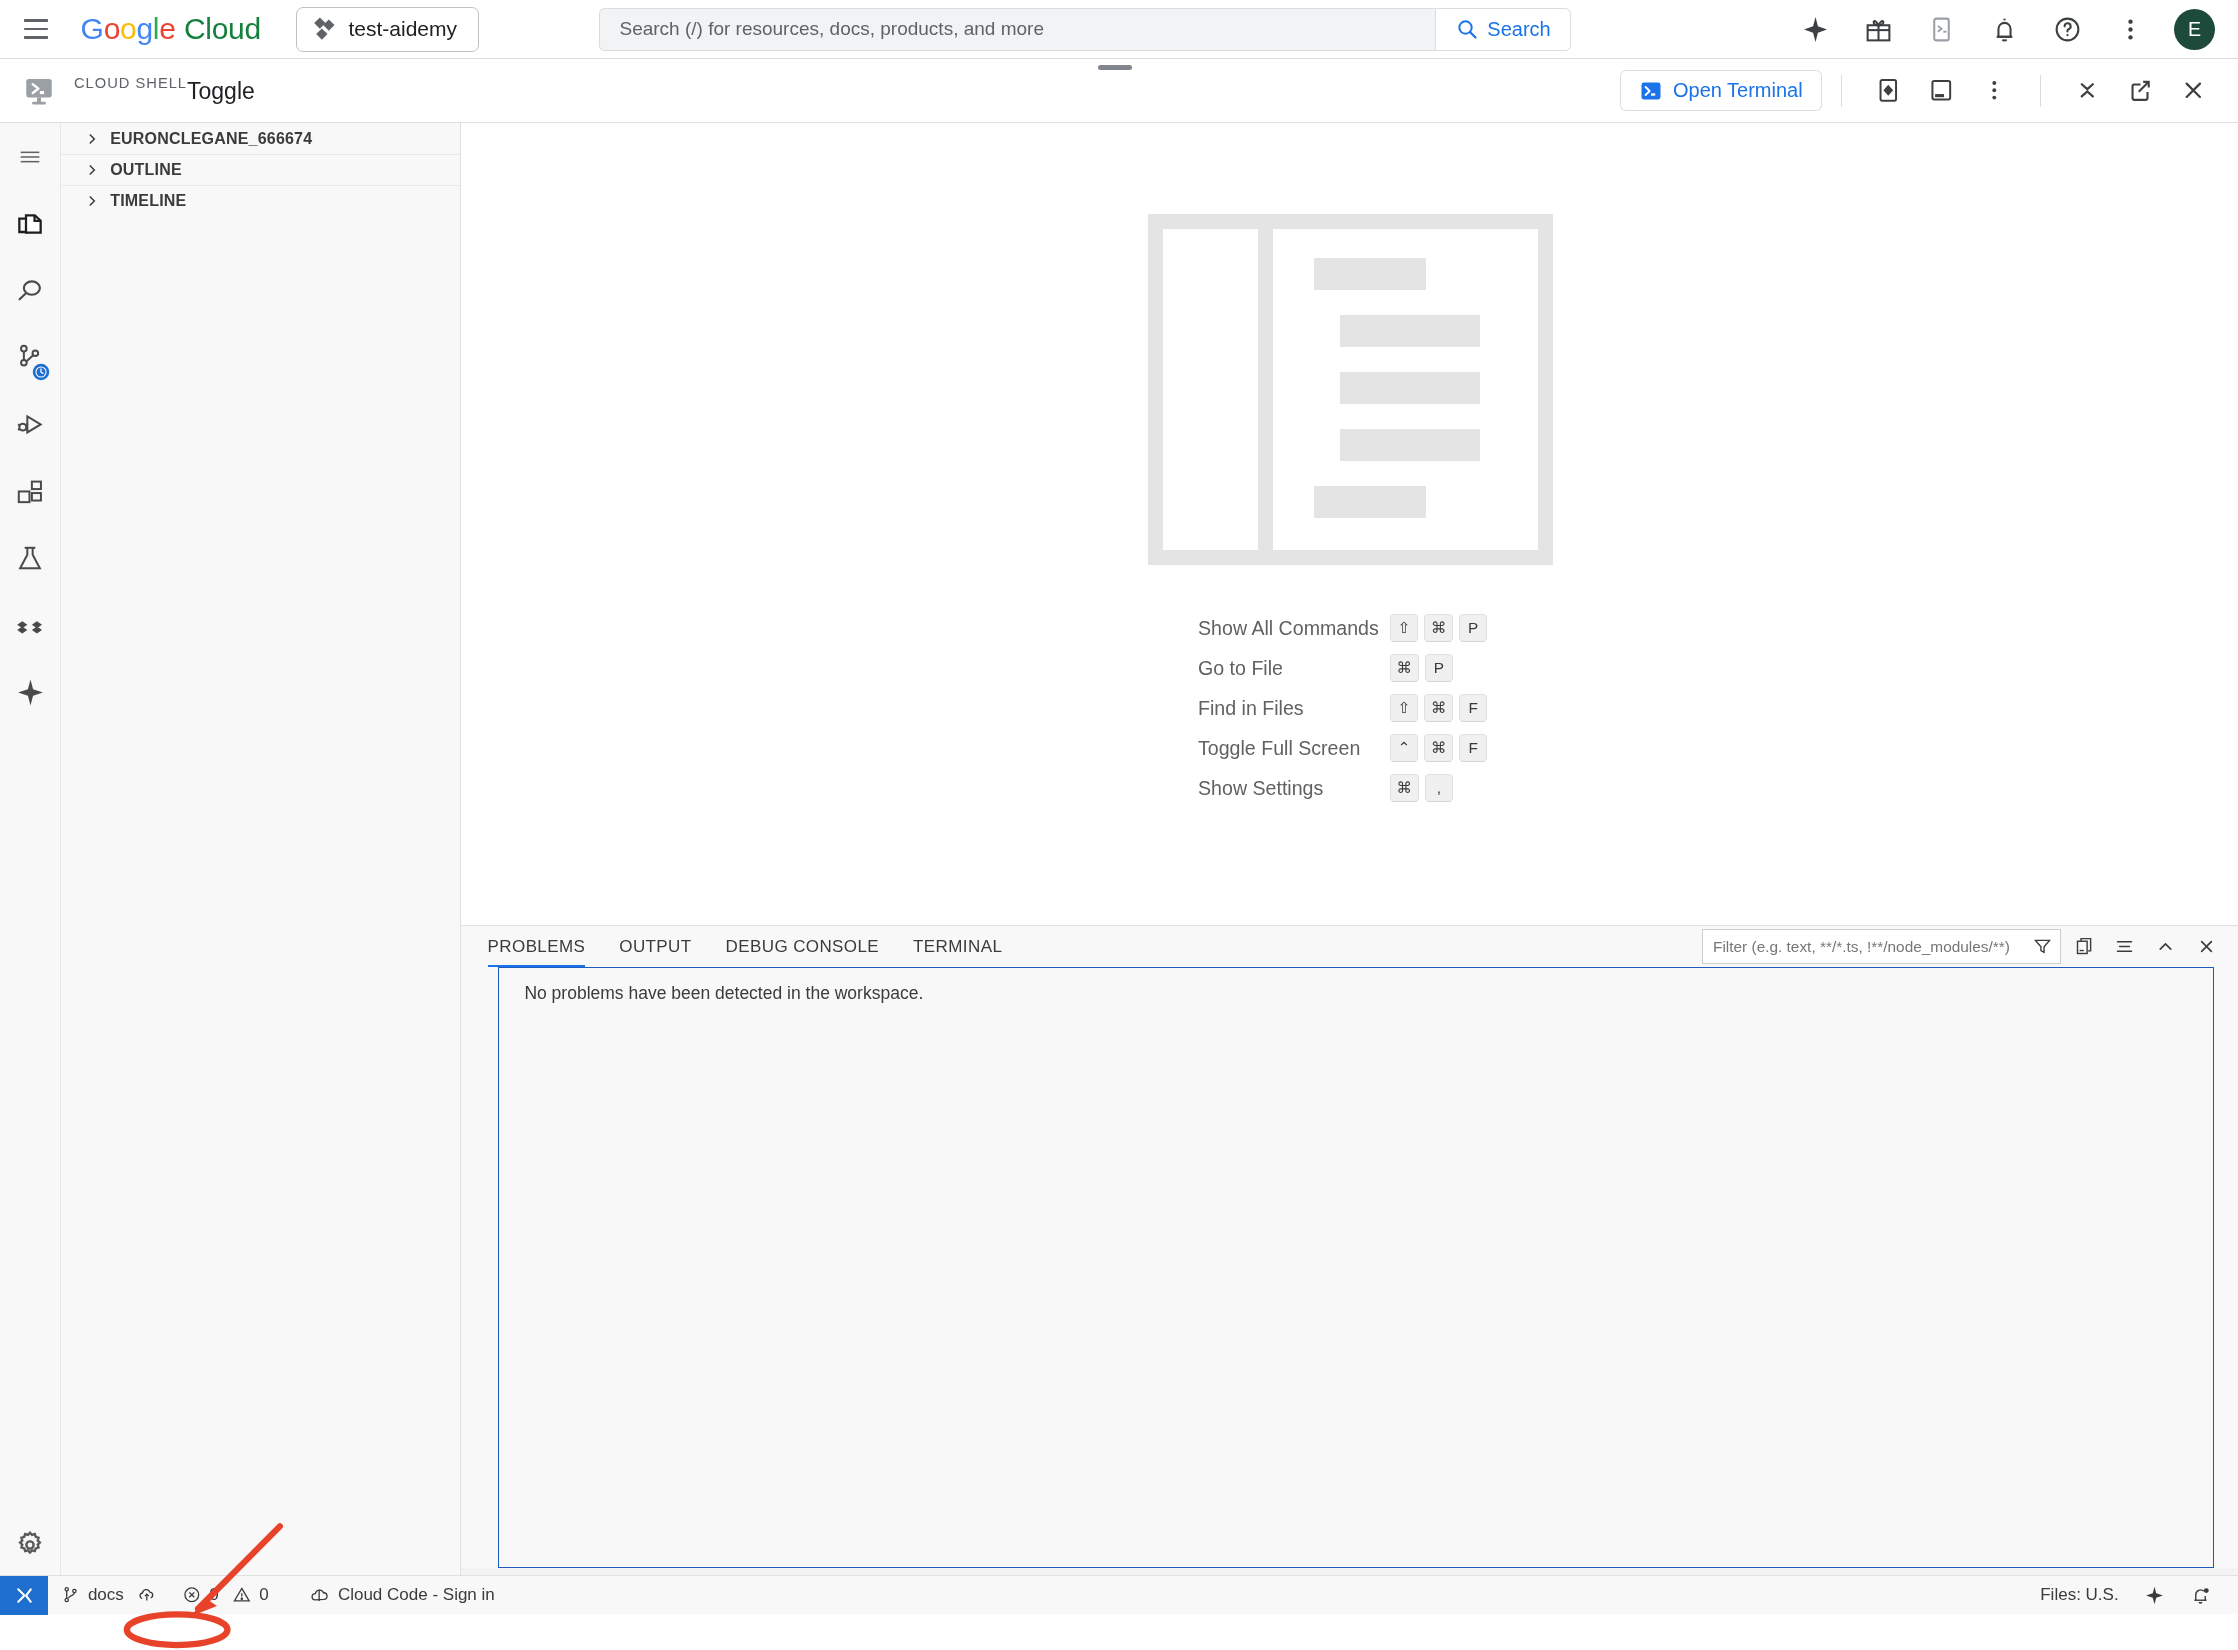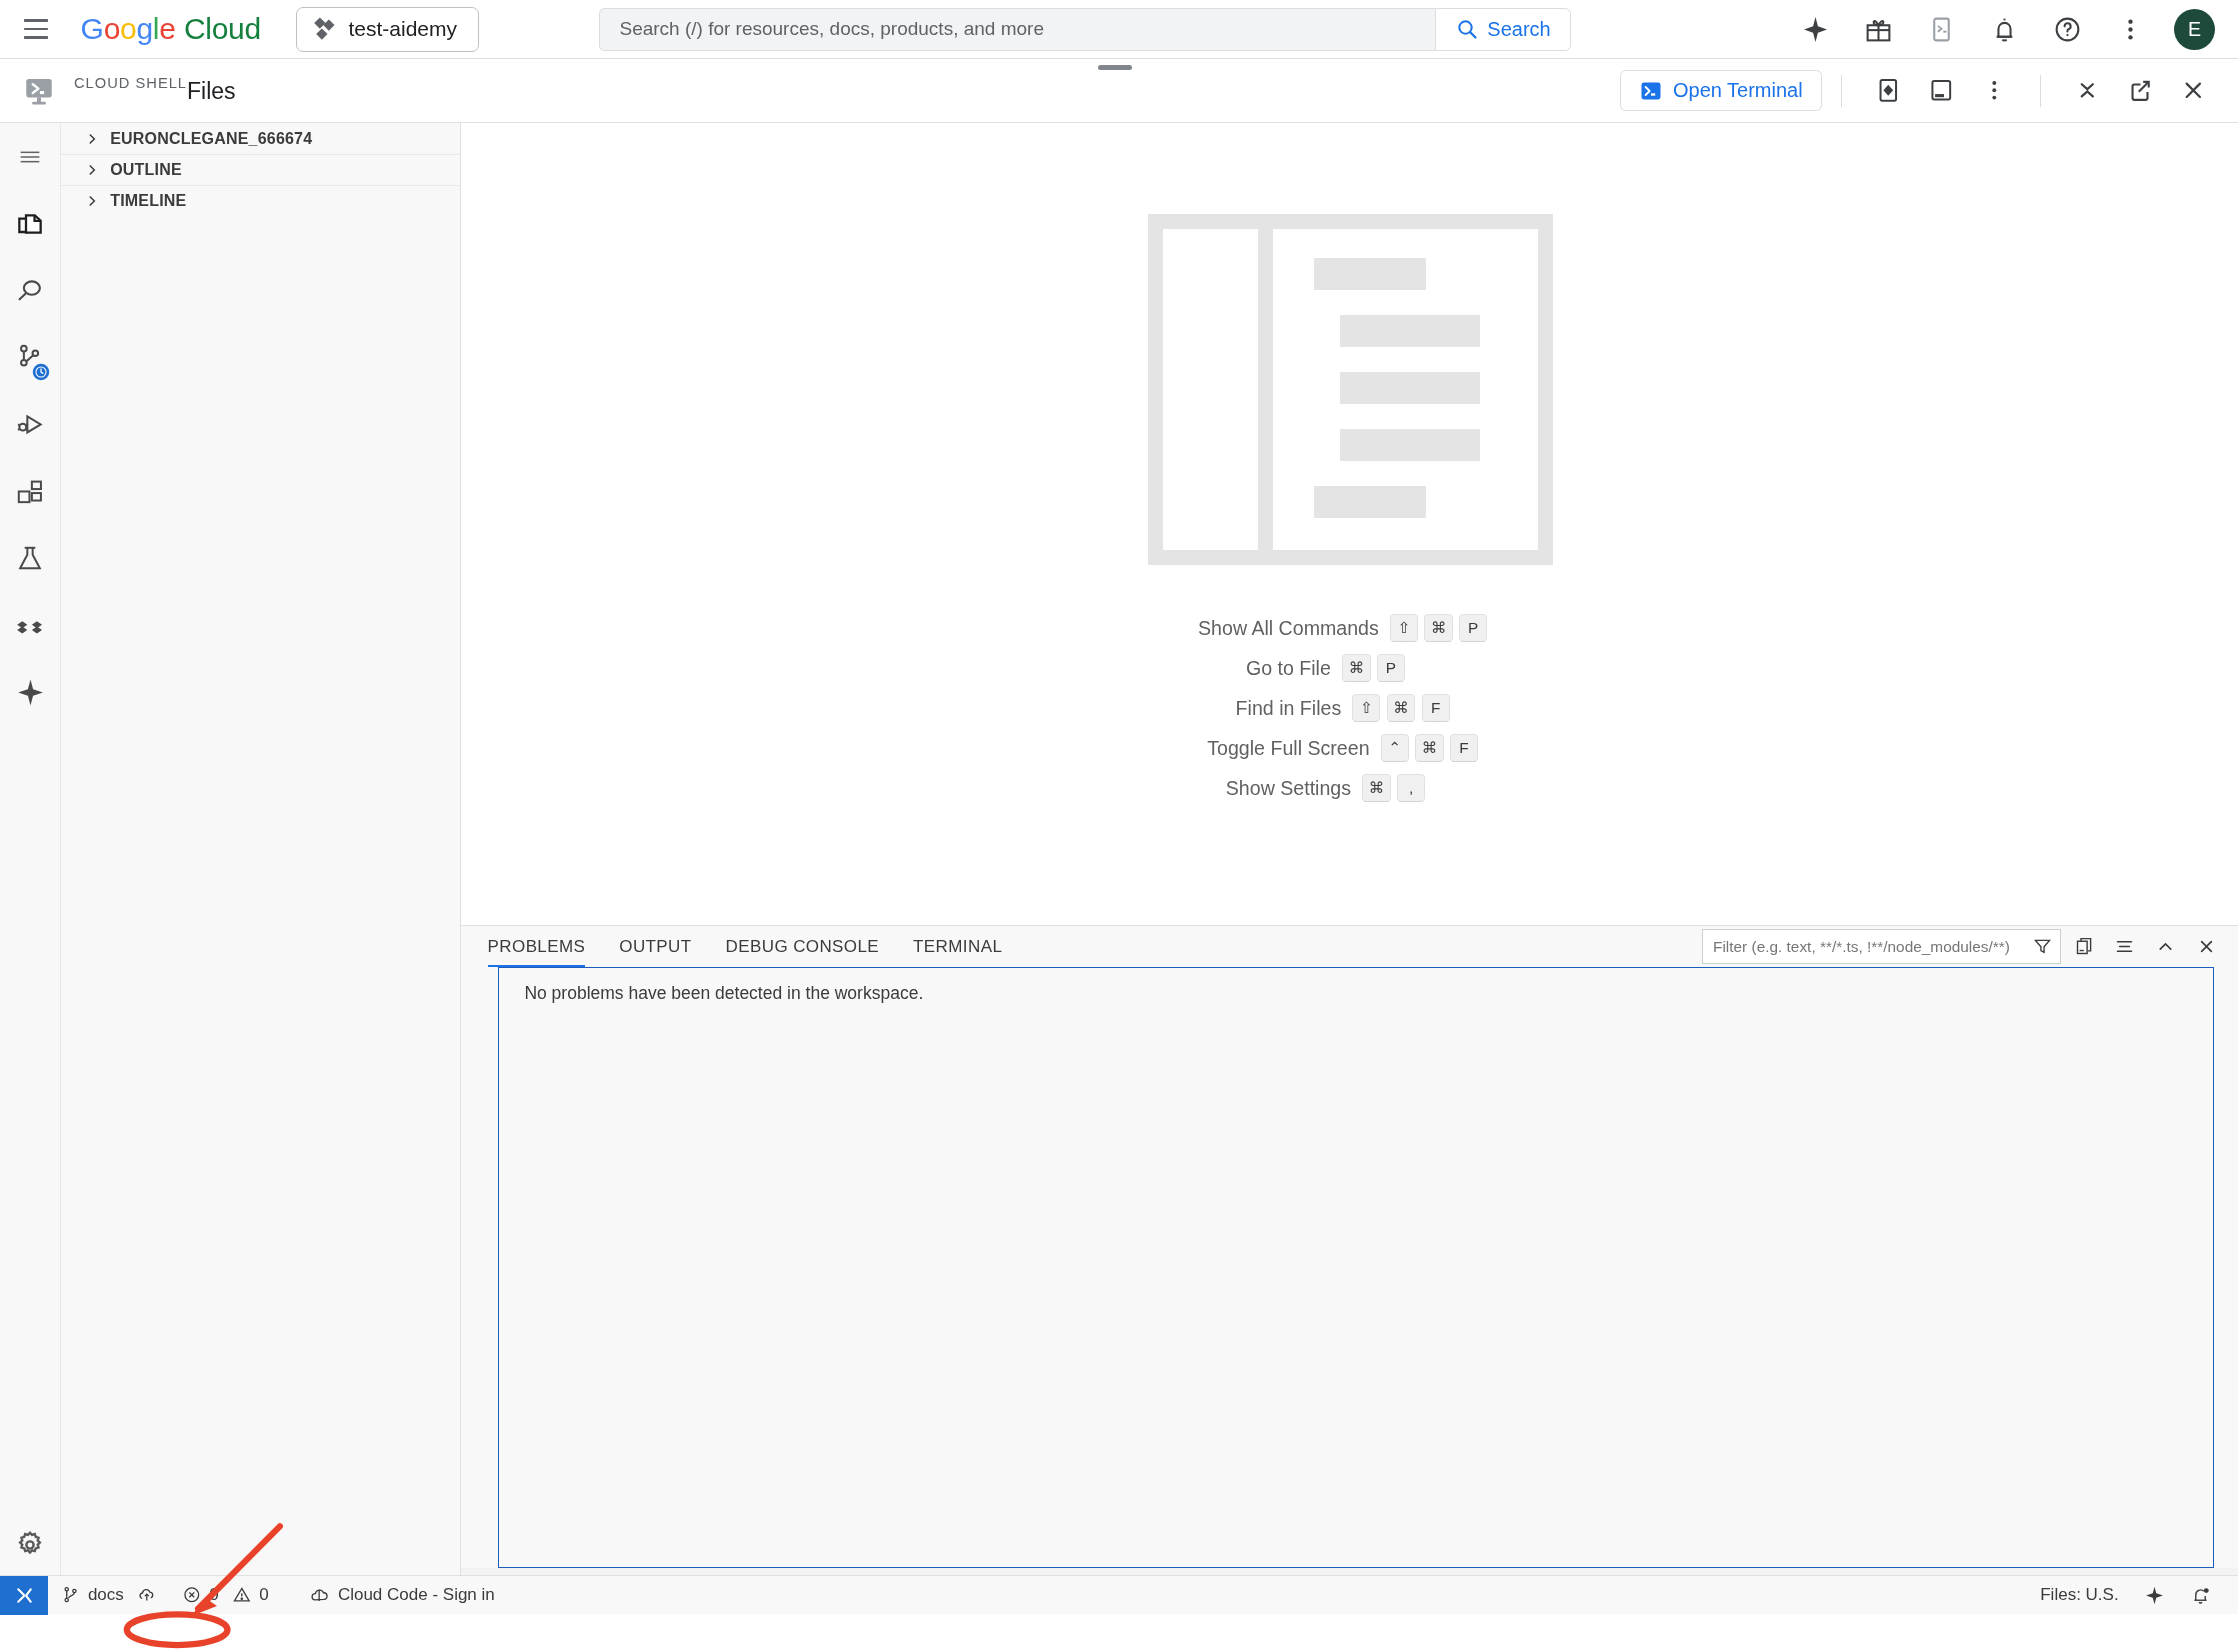--- a/index.html
+++ b/index.html
@@ -150,21 +150,21 @@
   .ph-left { width: 110px; background: #fff; border-right: 15.4px solid #e4e4e4; }
   .ph-right { flex: 1; display: flex; flex-direction: column; padding-top: 29px; gap: 25px; }
   .ph-bar { height: 32px; background: #e4e4e4; }
   .ph-b1 { width: 112px; margin-left: 26.6px; }
   .ph-b2 { width: 140px; margin-left: 52px; }
   .ph-b3 { width: 140px; margin-left: 52px; }
   .ph-b4 { width: 140px; margin-left: 52px; }
   .ph-b5 { width: 112px; margin-left: 26.6px; }
 
   .shortcuts { margin-top: 49px; display: flex; flex-direction: column; gap: 12px; }
-  .sc-row { display: flex; align-items: center; justify-content: center; gap: 11.2px; }
+  .sc-row { display: flex; align-items: center; justify-content: space-between; gap: 11.2px; }
   .sc-label { font-size: 19.6px; color: #616161; }
   .sc-keys { display: flex; gap: 6.3px; width: 112px; }
   .sc-key {
     min-width: 28px; height: 28px; padding: 0 5.6px;
     background: #f0f0f0; border: 0.7px solid #e0e0e0; border-bottom: 1.4px solid #d4d4d4;
     border-radius: 4.2px; display: flex; align-items: center; justify-content: center;
     font-size: 15.4px; color: #3b3b3b;
   }
 
   
@@ -313,21 +313,21 @@
     <svg width="34" height="34" viewBox="0 0 24 24">
       <rect x="3" y="3.5" width="18" height="13" rx="1.8" fill="#9aa0a6"></rect>
       <path d="M7.6 7.2 l4 3.1 -4 3.1" fill="none" stroke="#fff" stroke-width="1.7" stroke-linecap="round" stroke-linejoin="round"></path>
       <rect x="12.6" y="12" width="3" height="2.2" fill="#fff"></rect>
       <rect x="10.6" y="16.5" width="2.8" height="3.6" fill="#9aa0a6"></rect>
       <rect x="7.2" y="19.6" width="9.6" height="1.9" rx="0.7" fill="#9aa0a6"></rect>
     </svg>
   </div>
   <div class="cs-titles">
     <div class="cs-eyebrow">CLOUD SHELL</div>
-    <div class="cs-title">Files</div>
+    <div class="cs-title">Toggle</div>
   </div>
 
   <div class="cs-actions">
     <div class="cs-openterm">
       <svg width="24" height="24" viewBox="0 0 24 24">
         <rect x="2.5" y="3.5" width="19" height="17" rx="2.4" fill="#1a73e8"></rect>
         <path d="M6.6 8 l4 4 -4 4" fill="none" stroke="#fff" stroke-width="1.9" stroke-linecap="round" stroke-linejoin="round"></path>
         <rect x="12" y="14.3" width="4.2" height="2.4" fill="#fff"></rect>
       </svg>
       <span class="lbl">Open Terminal</span>

